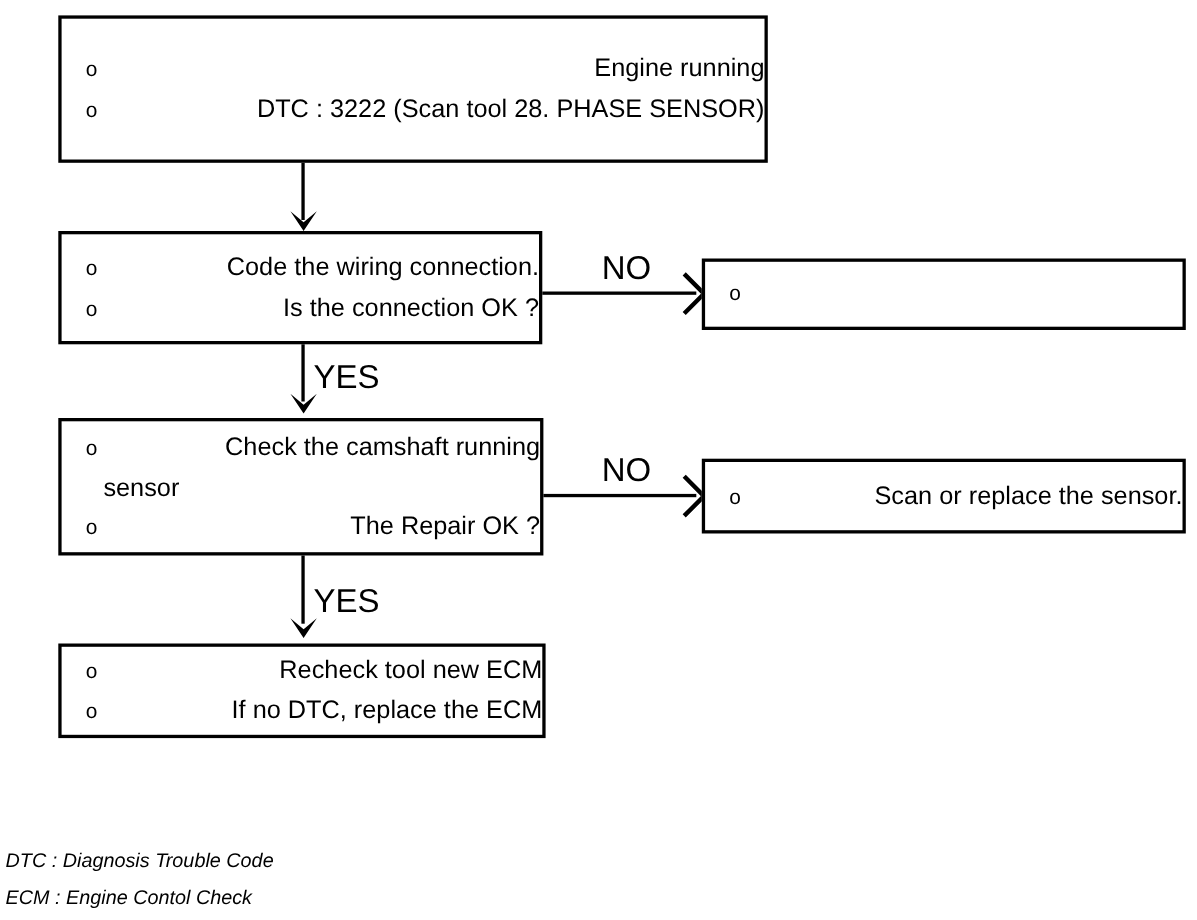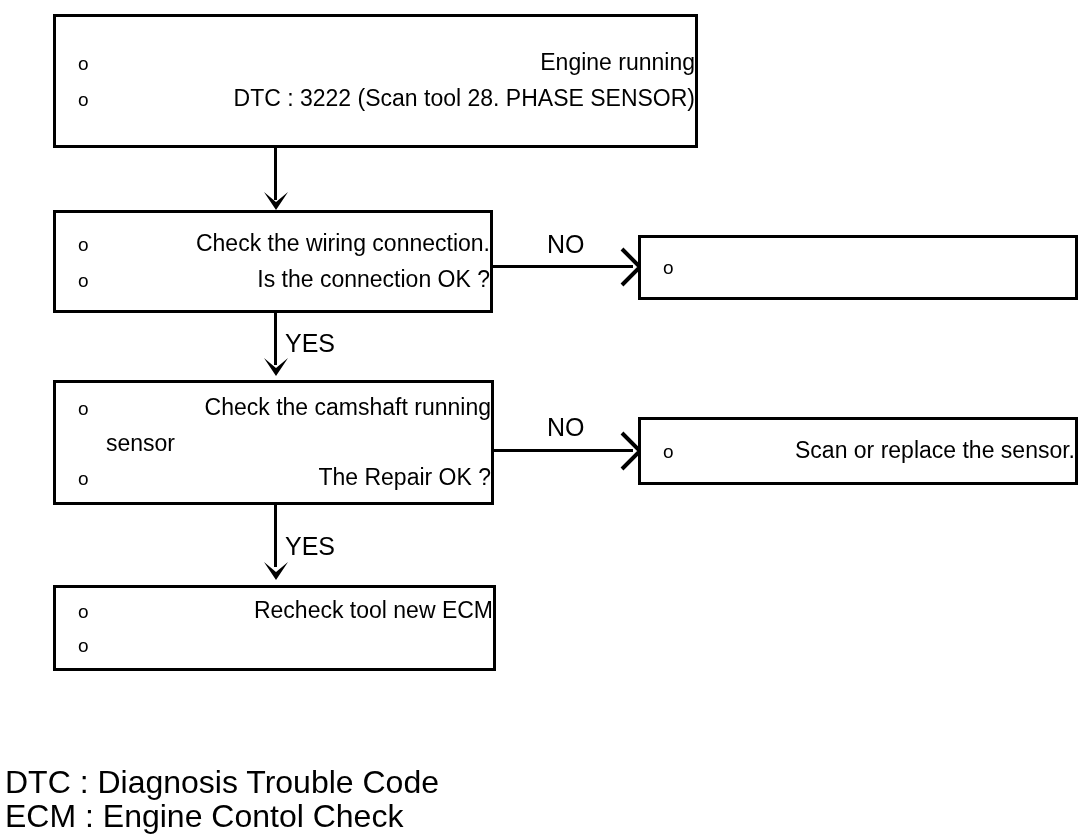--- a/index.html
+++ b/index.html
@@ -43,21 +43,21 @@
     box-sizing: border-box;
   }
   .bullet-text {
     flex: 1 1 auto;
     padding-left: 10px;
     text-align: right;
   }
   .cont-line {
     font-size: 23px;
     line-height: 34px;
-    padding-left: 50px;
+    padding-left: 38px;
     white-space: pre;
   }
 
   
   .vline {
     position: absolute;
     width: 3px;
     background: #000000;
   }
   .hline {
@@ -70,31 +70,32 @@
     width: 0;
     height: 0;
   }
   .arrow-down svg, .arrow-right svg { display: block; }
   .arrow-right {
     position: absolute;
   }
 
   .edge-label {
     position: absolute;
-    font-size: 25px;
+    font-size: 30px;
     line-height: 25px;
     white-space: pre;
   }
 
   
   .legend {
     position: absolute;
-    font-size: 32px;
+    font-size: 18px;
     line-height: 34px;
     white-space: pre;
+    font-style: italic;
   }
 </style>
 </head>
 <body>
 
 <div id="canvas">
 
   <div class="node" style="left:53px; top:14px; width:645px; height:134px;">
     <div class="bullet-line">
       <span class="bullet-mark">o</span>
@@ -109,21 +110,21 @@
   <div class="vline" style="left:274px; top:148px; height:52px;"></div>
   <div class="arrow-down" style="left:262px; top:190px;">
     <svg width="28" height="24" viewBox="0 0 28 24">
       <path d="M2 2 L14 20 L26 2 L14 12 Z" fill="#000000"></path>
     </svg>
   </div>
 
   <div class="node" style="left:53px; top:210px; width:440px; height:103px;">
     <div class="bullet-line">
       <span class="bullet-mark">o</span>
-      <span class="bullet-text">Check the wiring connection.</span>
+      <span class="bullet-text">Code the wiring connection.</span>
     </div>
     <div class="bullet-line">
       <span class="bullet-mark">o</span>
       <span class="bullet-text">Is the connection OK ?</span>
     </div>
   </div>
 
   <div class="hline" style="left:493px; top:265px; width:140px;"></div>
   <div class="arrow-right" style="left:620px; top:247px;">
     <svg width="22" height="40" viewBox="0 0 22 40">
@@ -181,19 +182,20 @@
   </div>
   <div class="edge-label" style="left:285px; top:534px;">YES</div>
 
   <div class="node" style="left:53px; top:585px; width:443px; height:86px;">
     <div class="bullet-line">
       <span class="bullet-mark">o</span>
       <span class="bullet-text">Recheck tool new ECM</span>
     </div>
     <div class="bullet-line">
       <span class="bullet-mark">o</span>
+      <span class="bullet-text">If no DTC, replace the ECM</span>
     </div>
   </div>
 
   <div class="legend" style="left:5px; top:765px;">DTC : Diagnosis Trouble Code</div>
   <div class="legend" style="left:5px; top:799px;">ECM : Engine Contol Check</div>
 
 </div>
 
 </body></html>

